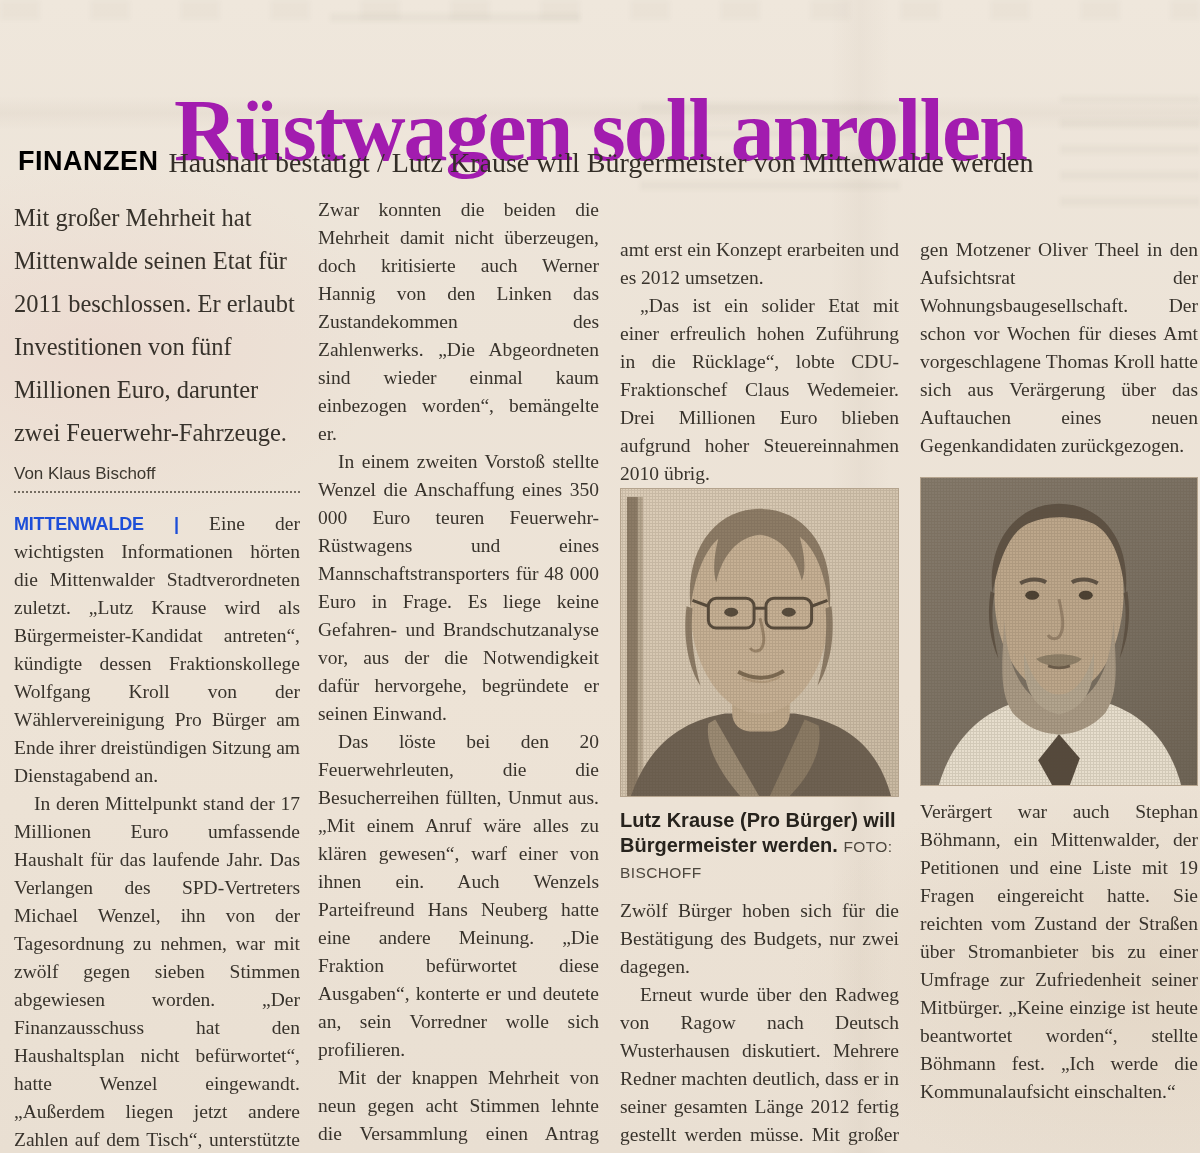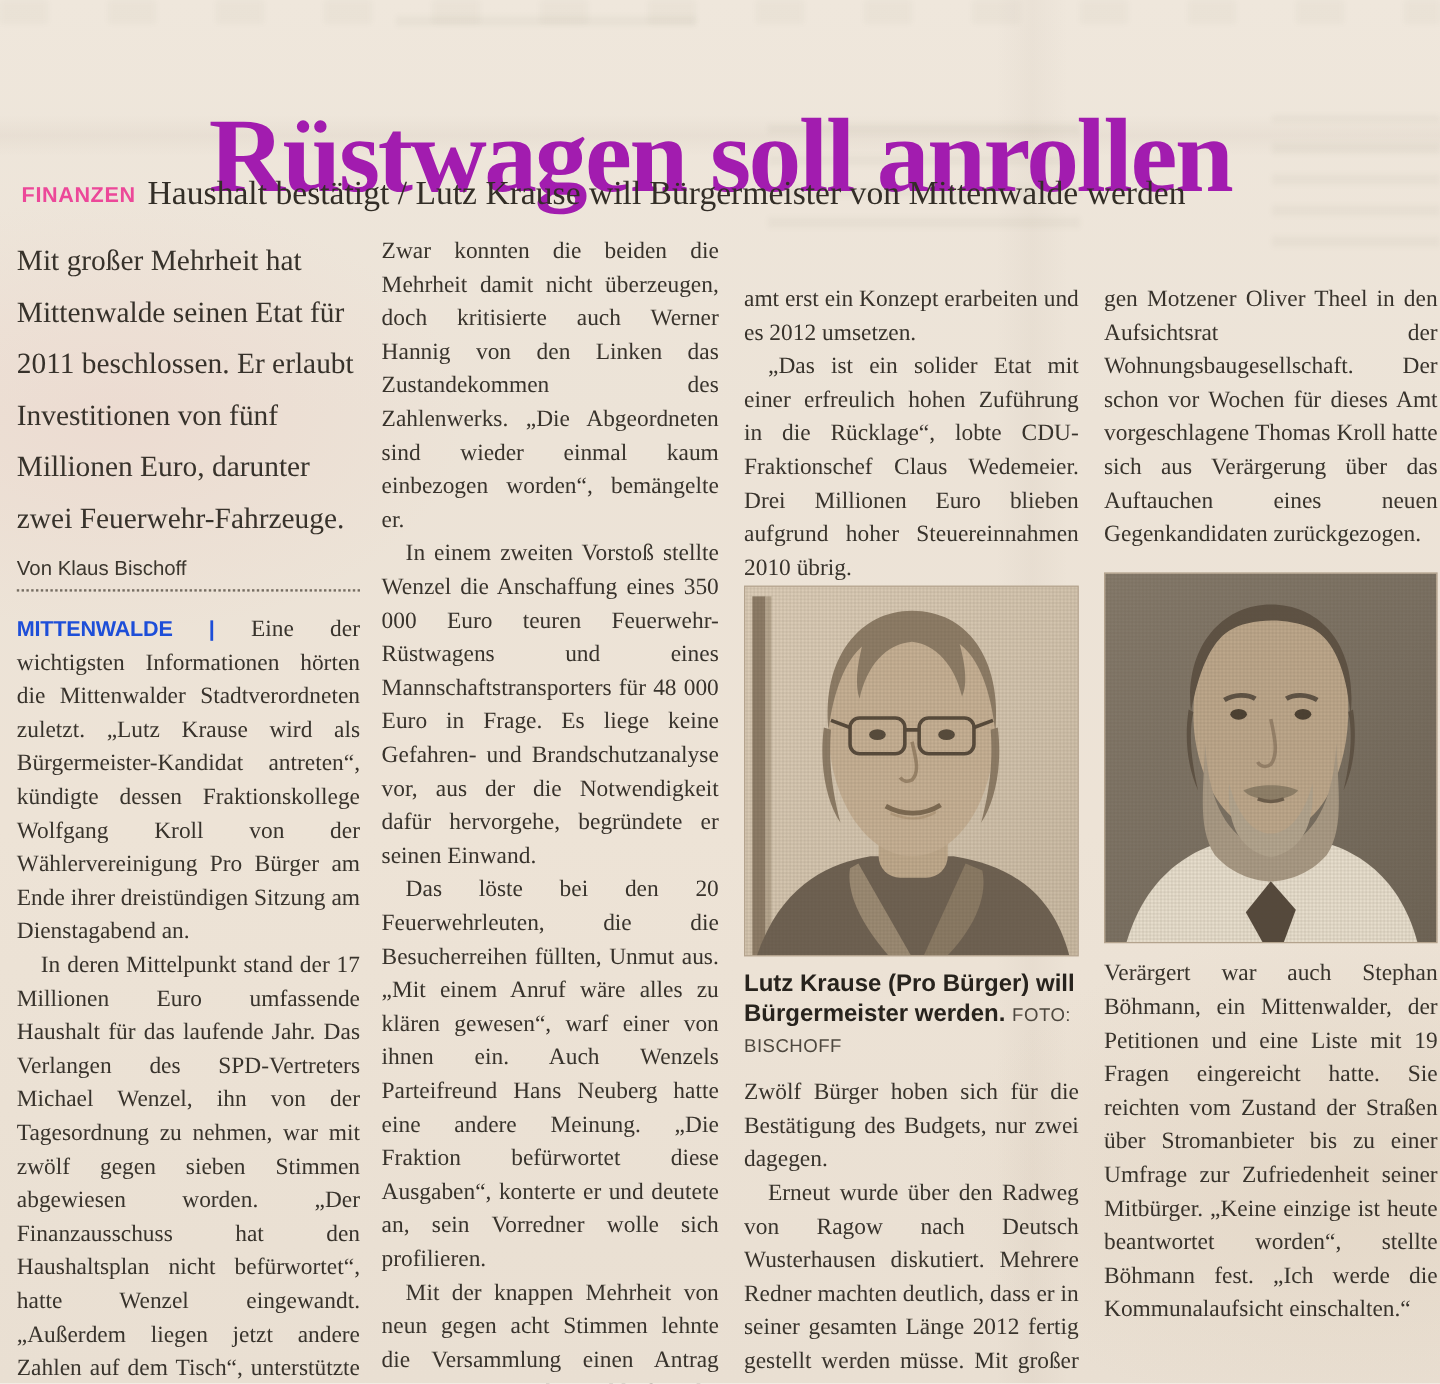--- a/index.html
+++ b/index.html
@@ -24,21 +24,21 @@
   .g3{left:1060px;top:96px;width:140px;height:110px;}
   .g4{left:330px;top:0px;width:250px;height:22px;}
 
   .headline{
     position:absolute;top:26px;left:0;width:100%;text-align:center;
     font-size:88px;font-weight:bold;color:#a21caf;letter-spacing:-2px;line-height:1.05;
   }
   .kickerline{position:absolute;top:146px;left:18px;width:1180px;white-space:nowrap;}
   .kicker-label{
     font-family:"Liberation Sans", sans-serif;font-weight:bold;
-    font-size:18px;color:#ec4899;letter-spacing:0.5px;margin-right:10px;vertical-align:2px;
+    font-size:27px;color:#000000;letter-spacing:0.5px;margin-right:10px;vertical-align:2px;
   }
   .kicker-text{font-size:28px;color:#332e27;}
 
   .col{position:absolute;top:196px;}
   .col1{left:14px;width:286px;}
   .col2{left:318px;width:281px;}
   .col3{left:620px;width:279px;}
   .col4{left:920px;width:278px;}
 
   .lead{font-size:24.5px;line-height:43px;color:#37322b;margin:0;min-height:236px;}

